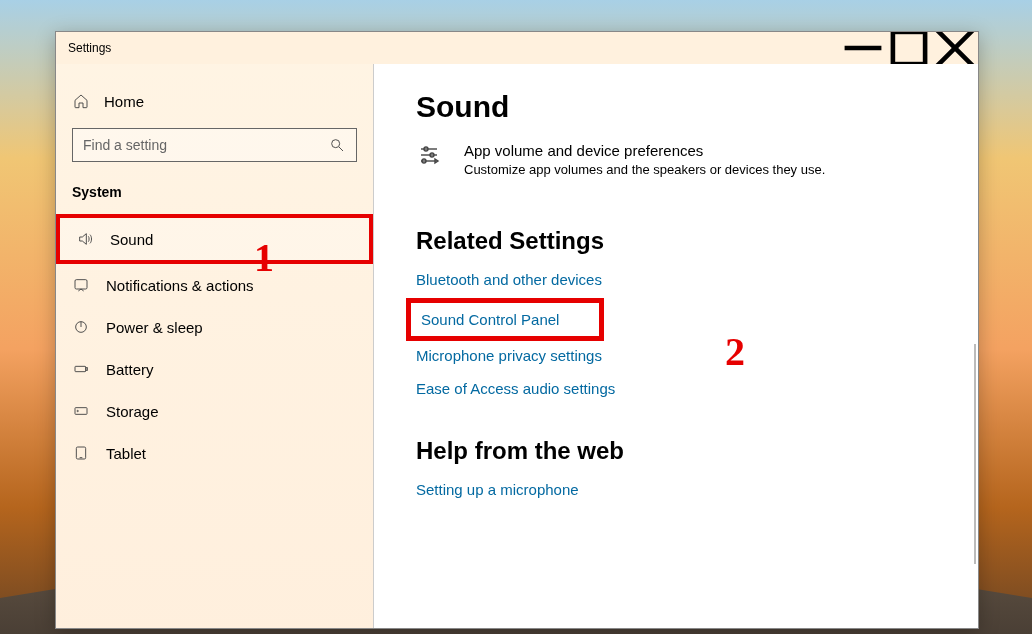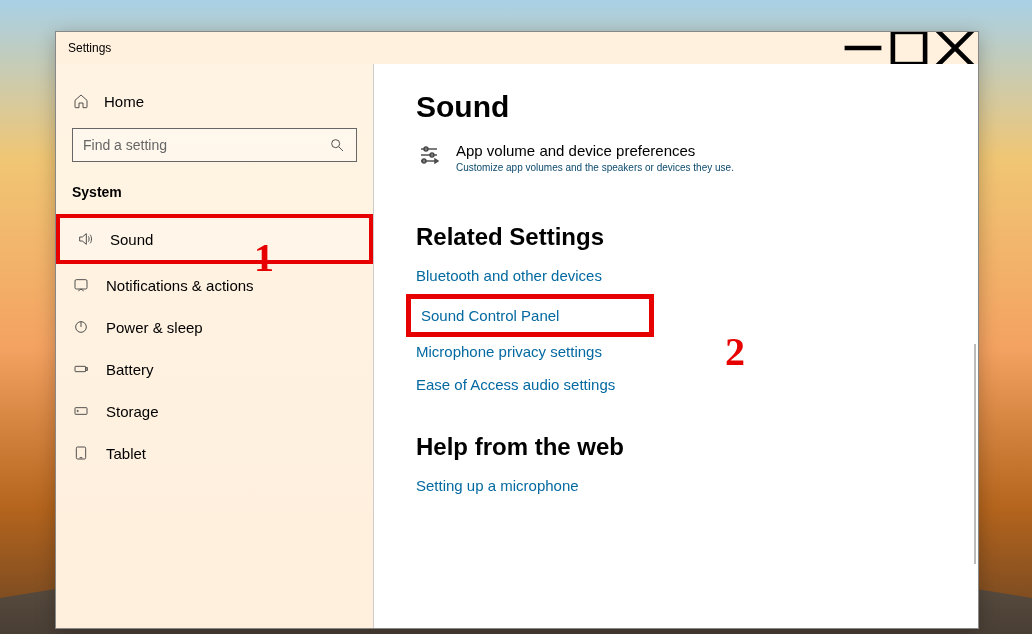--- a/index.html
+++ b/index.html
@@ -74,34 +74,34 @@
     border: 4px solid #e60000;
     background: rgba(255,255,255,0.25);
   }
   .content {
     flex:1; background:#fff; padding: 26px 40px 0 42px;
     position: relative; overflow:hidden;
   }
   .content h1 {
     font-size: 30px; font-weight: 600; margin-bottom: 18px;
   }
-  .pref-row { display:flex; gap:14px; margin-bottom: 50px; }
+  .pref-row { display:flex; gap:22px; margin-bottom: 50px; }
   .pref-row .icon { width:26px; height:26px; }
   .pref-row .icon svg { width:24px; height:24px; }
   .pref-title { font-size:15px; color:#000; margin-bottom:3px; }
-  .pref-desc { font-size:10px; color:#0c4a6e; }
+  .pref-desc { font-size:13px; color:#000000; }
   .section-title { font-size:24px; font-weight:600; margin-bottom: 16px; }
   .link {
     display:block; font-size:15px; color:#0369a1; margin-bottom: 16px;
     text-decoration:none; cursor: default;
   }
   .link-highlight {
     display:inline-block;
     border: 5px solid #e60000;
-    padding: 8px 90px 8px 10px;
+    padding: 8px 40px 8px 10px;
     margin-left:-10px; margin-top:-6px; margin-bottom:6px;
   }
   .annot {
     position:absolute; color:#e60000; font-size:40px; font-weight:700;
     font-family: "Times New Roman", serif;
   }
   .annot1 { left:198px; top:202px; }
   .annot2 { left:669px; top:296px; }
   .scroll-hint {
     position:absolute; right:2px; top:280px; width:2px; height:220px; background:#bbb;

